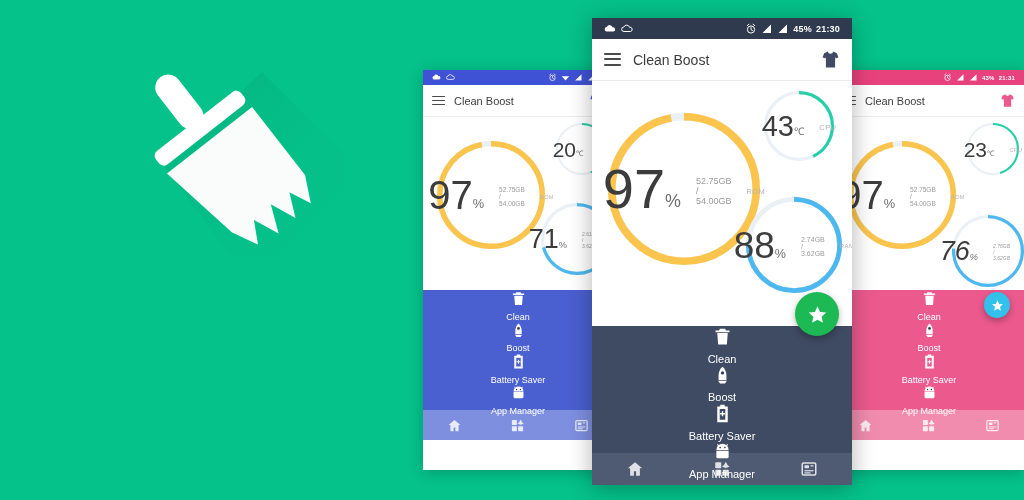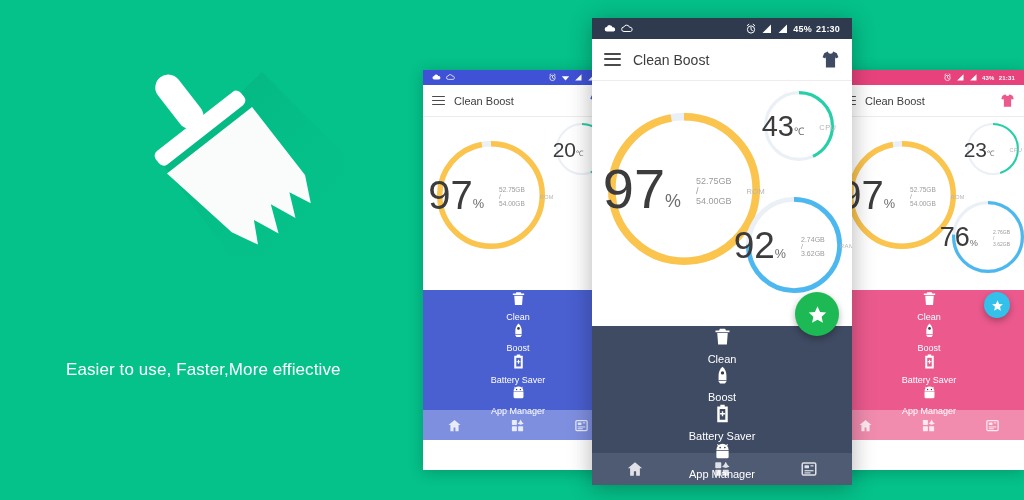--- a/index.html
+++ b/index.html
@@ -115,21 +115,20 @@
 
         <rect x="103" y="6" width="26" height="62" rx="13" fill="#ffffff"></rect>
 
         <rect x="62" y="62" width="108" height="17" rx="6" fill="#ffffff"></rect>
 
         <path d="M62 86 h108 v86 l-13 26 l-10 -22 l-11 24 l-11 -26 l-12 28 l-11 -26 l-12 22 l-13 -26 Z" fill="#fafcfb"></path>
       </g>
     </svg>
   </div>
 
-  <div id="promo-sub">Easier to use, Faster,More effiective</div>
 </div>
 
 <div class="phone" id="phone-left">
     <div class="statusbar" style="height:15px;background:#3f51d4;padding:0 9px;">
      <div class="sb-left">
        <svg class="sb-ico" width="9" height="9" viewBox="0 0 24 24" fill="#ffffff">
           <path d="M19 17H6a4.5 4.5 0 0 1-.3-9A6 6 0 0 1 17 8.5 4.3 4.3 0 0 1 19 17z"></path>
         </svg>
         <svg class="sb-ico" width="9" height="9" viewBox="0 0 24 24" fill="#ffffff">
           <path d="M19 17H6a4.5 4.5 0 0 1-.3-9A6 6 0 0 1 17 8.5 4.3 4.3 0 0 1 19 17z" fill="none" stroke="#ffffff" stroke-width="2"></path>
@@ -191,20 +190,34 @@
         </svg>
       <div class="glabel">
         <div class="g-main">
           <span class="g-num" style="font-size:21px">20</span>
           <span class="g-unit" style="font-size:7.56px;margin-bottom:2.1px">℃</span>
         </div>
         <div class="g-cap" style="font-size:5.5px;margin-top:2.475px">CPU</div>
       </div>
     </div>
 
+    <div class="gauge" style="left:118px;top:86px;width:72px;height:72px;">
+      <svg viewBox="0 0 100 100">
+    <circle cx="50" cy="50" r="47.75" fill="none" stroke="#eaf0f5" stroke-width="4.5"></circle>
+    <circle cx="50" cy="50" r="47.75" fill="none" stroke="#4db8ef" stroke-width="4.5" stroke-dasharray="213.01568987665593 87.00640854116932" stroke-linecap="butt" transform="rotate(-90 50 50)"></circle>
+        </svg>
+      <div class="glabel">
+        <div class="g-main">
+          <span class="g-num" style="font-size:27px">71</span>
+          <span class="g-unit" style="font-size:9.180000000000001px;margin-bottom:2.16px">%</span>
+        </div>
+        <div class="g-sub" style="font-size:5px;margin-top:1.75px">2.61GB / 3.62GB</div>
+        <div class="g-cap" style="font-size:4.5px;margin-top:2.025px">RAM</div>
+      </div>
+    </div>
   </div>
     <div class="actions" style="height:120px;background:#4a5fd0;">
       <div class="act">
         <span>
           <svg class="sb-ico" width="17" height="17" viewBox="0 0 24 24" fill="#ffffff">
             <path d="M9 3h6l1 2h4v2H4V5h4zM6 8h12l-1 13H7z"></path>
           </svg>
         </span>
         <span style="font-size:9px;margin-top:4.5px">Clean</span>
       </div>
@@ -324,21 +337,21 @@
         </svg>
       <div class="glabel">
         <div class="g-main">
           <span class="g-num" style="font-size:21px">23</span>
           <span class="g-unit" style="font-size:7.56px;margin-bottom:2.1px">℃</span>
         </div>
         <div class="g-cap" style="font-size:5.5px;margin-top:2.475px">CPU</div>
       </div>
     </div>
 
-    <div class="gauge" style="left:118px;top:84px;width:72px;height:72px;">
+    <div class="gauge" style="left:118px;top:98px;width:72px;height:72px;font-style:italic;">
       <svg viewBox="0 0 100 100">
     <circle cx="50" cy="50" r="47.75" fill="none" stroke="#eaf0f5" stroke-width="4.5"></circle>
     <circle cx="50" cy="50" r="47.75" fill="none" stroke="#4db8ef" stroke-width="4.5" stroke-dasharray="228.0167947975472 72.00530362027806" stroke-linecap="butt" transform="rotate(-90 50 50)"></circle>
         </svg>
       <div class="glabel">
         <div class="g-main">
           <span class="g-num" style="font-size:27px">76</span>
           <span class="g-unit" style="font-size:9.180000000000001px;margin-bottom:2.16px">%</span>
         </div>
         <div class="g-sub" style="font-size:5px;margin-top:1.75px">2.76GB / 3.62GB</div>
@@ -488,21 +501,21 @@
       </div>
     </div>
 
     <div class="gauge" style="left:154px;top:116px;width:96px;height:96px;">
       <svg viewBox="0 0 100 100">
     <circle cx="50" cy="50" r="47.5" fill="none" stroke="#eaf0f5" stroke-width="5"></circle>
     <circle cx="50" cy="50" r="47.5" fill="none" stroke="#4db8ef" stroke-width="5" stroke-dasharray="223.83847656827277 74.61282552275759" stroke-linecap="butt" transform="rotate(-90 50 50)"></circle>
         </svg>
       <div class="glabel">
         <div class="g-main">
-          <span class="g-num" style="font-size:37px">92</span>
+          <span class="g-num" style="font-size:37px">88</span>
           <span class="g-unit" style="font-size:12.58px;margin-bottom:2.96px">%</span>
         </div>
         <div class="g-sub" style="font-size:7px;margin-top:2.4499999999999997px">2.74GB / 3.62GB</div>
         <div class="g-cap" style="font-size:6px;margin-top:2.7px">RAM</div>
       </div>
     </div>
   </div>
     <div class="actions" style="height:127px;background:#3f4b63;">
       <div class="act">
         <span>

